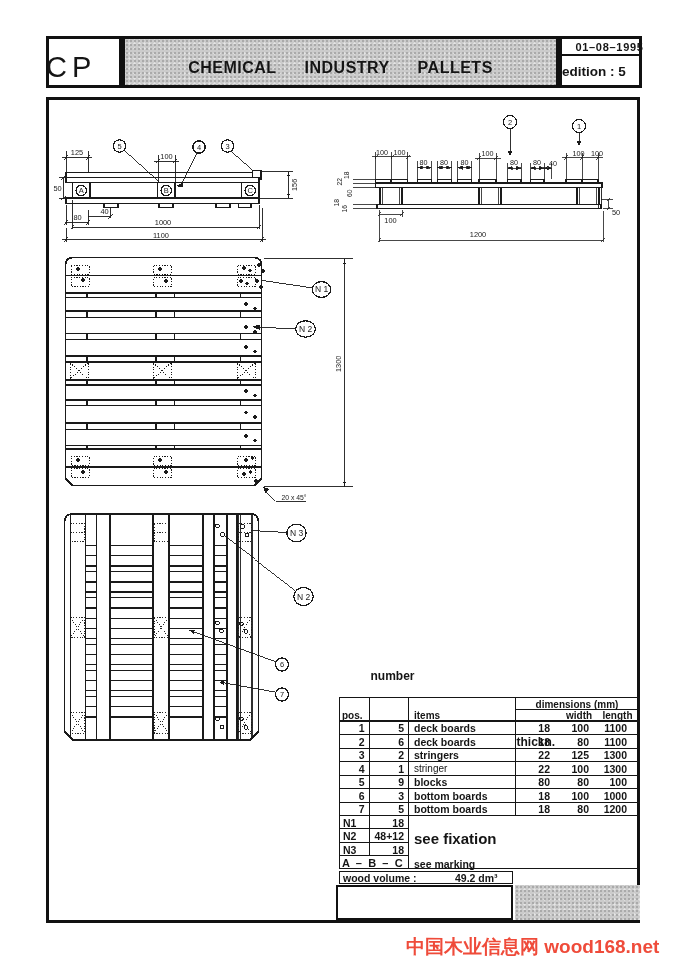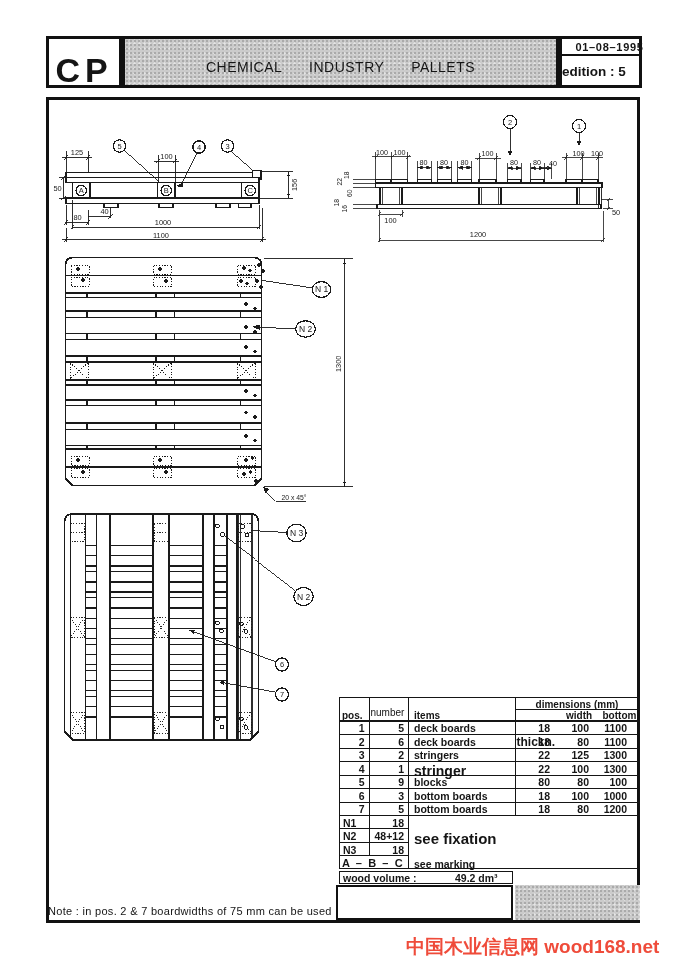--- a/index.html
+++ b/index.html
@@ -8,25 +8,25 @@
   .abs{position:absolute;box-sizing:border-box;}
   .speckle{background-color:#cbcbcb;background-image:radial-gradient(#aaaaaa 0.8px, rgba(0,0,0,0) 1.1px),radial-gradient(#e6e6e6 0.9px, rgba(0,0,0,0) 1.2px);background-size:4px 4px,5px 5px;background-position:0 0,2px 2px;}
   .t{position:absolute;color:#151515;white-space:nowrap;}
 </style>
 </head>
 <body>
 <div id="page">
 
   <div class="abs" style="left:46px;top:36px;width:76px;height:52px;border:3px solid #111;"></div>
 
-  <div class="t" style="left:46px;top:51px;width:76px;text-align:center;font-size:34px;font-weight:bold;letter-spacing:5px;">CP</div>
+  <div class="t" style="left:46px;top:51px;width:76px;font-size:29px;font-weight:normal;letter-spacing:5px;">CP</div>
 
   <div class="abs speckle" style="left:122px;top:36px;width:437px;height:52px;border:3px solid #111;"></div>
 
-  <div class="t" style="left:122px;top:59px;width:437px;text-align:center;font-size:14px;font-weight:normal;letter-spacing:0.5px;word-spacing:9px;">CHEMICAL&nbsp; INDUSTRY&nbsp; PALLETS</div>
+  <div class="t" style="left:122px;top:59px;width:437px;text-align:center;font-size:16px;font-weight:bold;letter-spacing:0.5px;word-spacing:9px;">CHEMICAL&nbsp; INDUSTRY&nbsp; PALLETS</div>
 
   <div class="abs" style="left:559px;top:36px;width:83px;height:52px;border:3px solid #111;"></div>
 
   <div class="t" style="left:562px;top:41px;width:95px;text-align:center;font-size:11px;font-weight:bold;letter-spacing:0.7px;">01–08–1995</div>
 
   <div class="abs" style="left:562px;top:54px;width:77px;height:1.5px;background:#111;"></div>
 
   <div class="t" style="left:562px;top:64px;width:77px;text-align:left;font-size:13.5px;font-weight:bold;">edition : 5</div>
 
   <div class="abs" style="left:46px;top:97px;width:594px;height:826px;border:3px solid #111;"></div>
@@ -426,25 +426,25 @@
   <div class="abs" style="left:338.5px;top:788px;width:301px;height:1.2px;background:#151515;"></div>
   <div class="abs" style="left:338.5px;top:801.5px;width:301px;height:1.2px;background:#151515;"></div>
   <div class="abs" style="left:338.5px;top:815px;width:301px;height:1.4px;background:#151515;"></div>
   <div class="abs" style="left:338.5px;top:828px;width:70px;height:1.2px;background:#151515;"></div>
   <div class="abs" style="left:338.5px;top:841.5px;width:70px;height:1.2px;background:#151515;"></div>
   <div class="abs" style="left:338.5px;top:855px;width:70px;height:1.2px;background:#151515;"></div>
 
   <div class="t" style="left:514.5px;top:698.5px;width:125px;text-align:center;font-size:10px;font-weight:bold;">dimensions (mm)</div>
 
   <div class="t" style="left:342px;top:709.5px;font-size:10px;font-weight:bold;">pos.</div>
-  <div class="t" style="left:370.5px;top:707px;font-size:10px;font-weight:normal;">number</div>
+  <div class="t" style="left:370.5px;top:669px;font-size:12px;font-weight:bold;">number</div>
   <div class="t" style="left:414px;top:709.5px;font-size:10px;font-weight:bold;">items</div>
   <div class="t" style="left:516.5px;top:735px;font-size:12px;font-weight:bold;">thickn.</div>
   <div class="t" style="left:566px;top:709.5px;font-size:10px;font-weight:bold;">width</div>
-  <div class="t" style="left:602.5px;top:709.5px;font-size:10px;font-weight:bold;">bottom</div>
+  <div class="t" style="left:602.5px;top:709.5px;font-size:10px;font-weight:bold;">length</div>
 
   <div class="t" style="left:338.5px;top:722.3px;width:26px;text-align:right;font-size:10.5px;font-weight:bold;">1</div>
   <div class="t" style="left:369px;top:722.3px;width:35px;text-align:right;font-size:10.5px;font-weight:bold;">5</div>
   <div class="t" style="left:414px;top:722.3px;font-size:10.5px;font-weight:bold;">deck boards</div>
   <div class="t" style="left:515px;top:722.3px;width:35px;text-align:right;font-size:10.5px;font-weight:bold;">18</div>
   <div class="t" style="left:550px;top:722.3px;width:39px;text-align:right;font-size:10.5px;font-weight:bold;">100</div>
   <div class="t" style="left:589px;top:722.3px;width:38px;text-align:right;font-size:10.5px;font-weight:bold;">1100</div>
 
   <div class="t" style="left:338.5px;top:735.8px;width:26px;text-align:right;font-size:10.5px;font-weight:bold;">2</div>
   <div class="t" style="left:369px;top:735.8px;width:35px;text-align:right;font-size:10.5px;font-weight:bold;">6</div>
@@ -455,21 +455,21 @@
 
   <div class="t" style="left:338.5px;top:749.3px;width:26px;text-align:right;font-size:10.5px;font-weight:bold;">3</div>
   <div class="t" style="left:369px;top:749.3px;width:35px;text-align:right;font-size:10.5px;font-weight:bold;">2</div>
   <div class="t" style="left:414px;top:749.3px;font-size:10.5px;font-weight:bold;">stringers</div>
   <div class="t" style="left:515px;top:749.3px;width:35px;text-align:right;font-size:10.5px;font-weight:bold;">22</div>
   <div class="t" style="left:550px;top:749.3px;width:39px;text-align:right;font-size:10.5px;font-weight:bold;">125</div>
   <div class="t" style="left:589px;top:749.3px;width:38px;text-align:right;font-size:10.5px;font-weight:bold;">1300</div>
 
   <div class="t" style="left:338.5px;top:762.8px;width:26px;text-align:right;font-size:10.5px;font-weight:bold;">4</div>
   <div class="t" style="left:369px;top:762.8px;width:35px;text-align:right;font-size:10.5px;font-weight:bold;">1</div>
-  <div class="t" style="left:414px;top:762.8px;font-size:14px;font-weight:bold;">stringer</div>
+  <div class="t" style="left:414px;top:762.8px;font-size:10px;font-weight:normal;">stringer</div>
   <div class="t" style="left:515px;top:762.8px;width:35px;text-align:right;font-size:10.5px;font-weight:bold;">22</div>
   <div class="t" style="left:550px;top:762.8px;width:39px;text-align:right;font-size:10.5px;font-weight:bold;">100</div>
   <div class="t" style="left:589px;top:762.8px;width:38px;text-align:right;font-size:10.5px;font-weight:bold;">1300</div>
 
   <div class="t" style="left:338.5px;top:776.3px;width:26px;text-align:right;font-size:10.5px;font-weight:bold;">5</div>
   <div class="t" style="left:369px;top:776.3px;width:35px;text-align:right;font-size:10.5px;font-weight:bold;">9</div>
   <div class="t" style="left:414px;top:776.3px;font-size:10.5px;font-weight:bold;">blocks</div>
   <div class="t" style="left:515px;top:776.3px;width:35px;text-align:right;font-size:10.5px;font-weight:bold;">80</div>
   <div class="t" style="left:550px;top:776.3px;width:39px;text-align:right;font-size:10.5px;font-weight:bold;">80</div>
   <div class="t" style="left:589px;top:776.3px;width:38px;text-align:right;font-size:10.5px;font-weight:bold;">100</div>
@@ -508,17 +508,16 @@
   <div class="t" style="left:343px;top:871.5px;font-size:10.5px;font-weight:bold;">wood volume :</div>
 
   <div class="t" style="left:455px;top:871.5px;font-size:10.5px;font-weight:bold;">49.2 dm³</div>
 
   <div class="abs" style="left:336px;top:884.5px;width:176.5px;height:35px;border:2.6px solid #111;"></div>
 
 
   <div class="abs speckle" style="left:514.5px;top:884.5px;width:125px;height:35px;"></div>
 
 
-  <div class="t" style="left:48px;top:905px;font-size:11px;letter-spacing:0.3px;">Note : in pos. 2 &amp; 7 boardwidths of 75 mm can be used</div>
 
   <div class="t" style="left:406px;top:934px;font-size:19px;font-weight:bold;color:#ef4b3a;letter-spacing:0px;">中国木业信息网 wood168.net</div>
 
 </div>
 
 </body></html>

